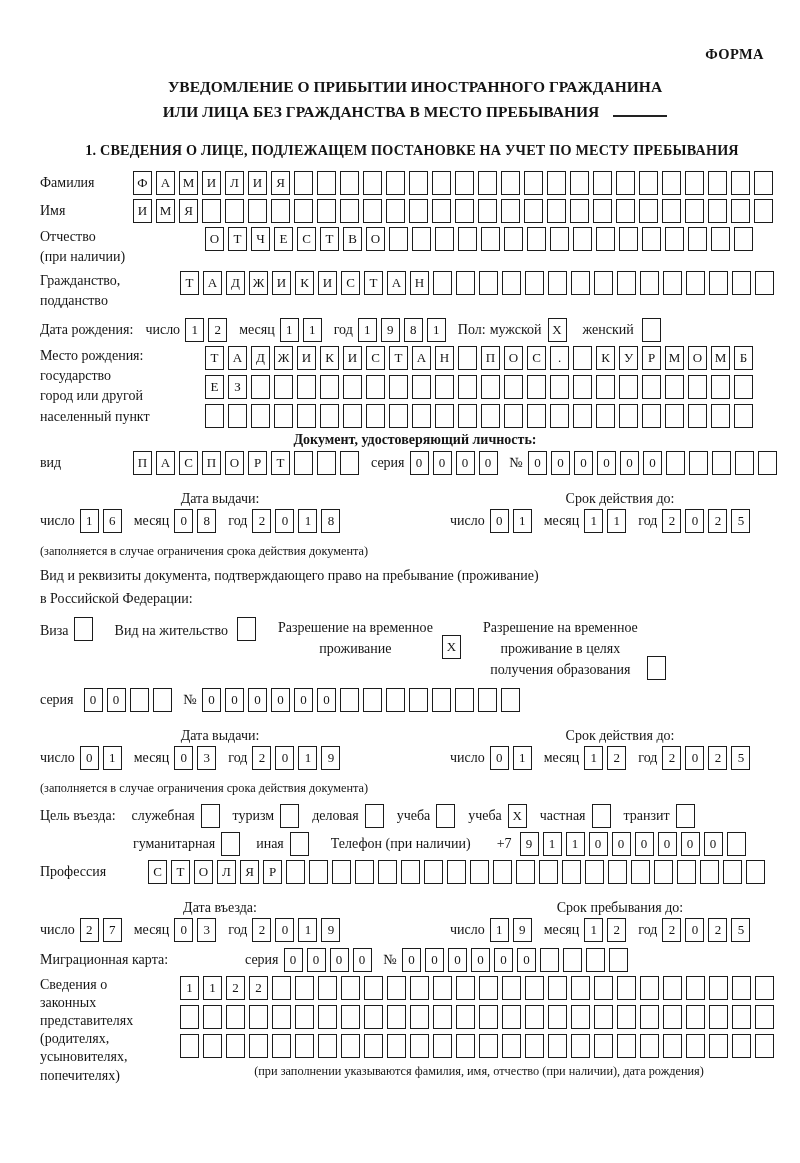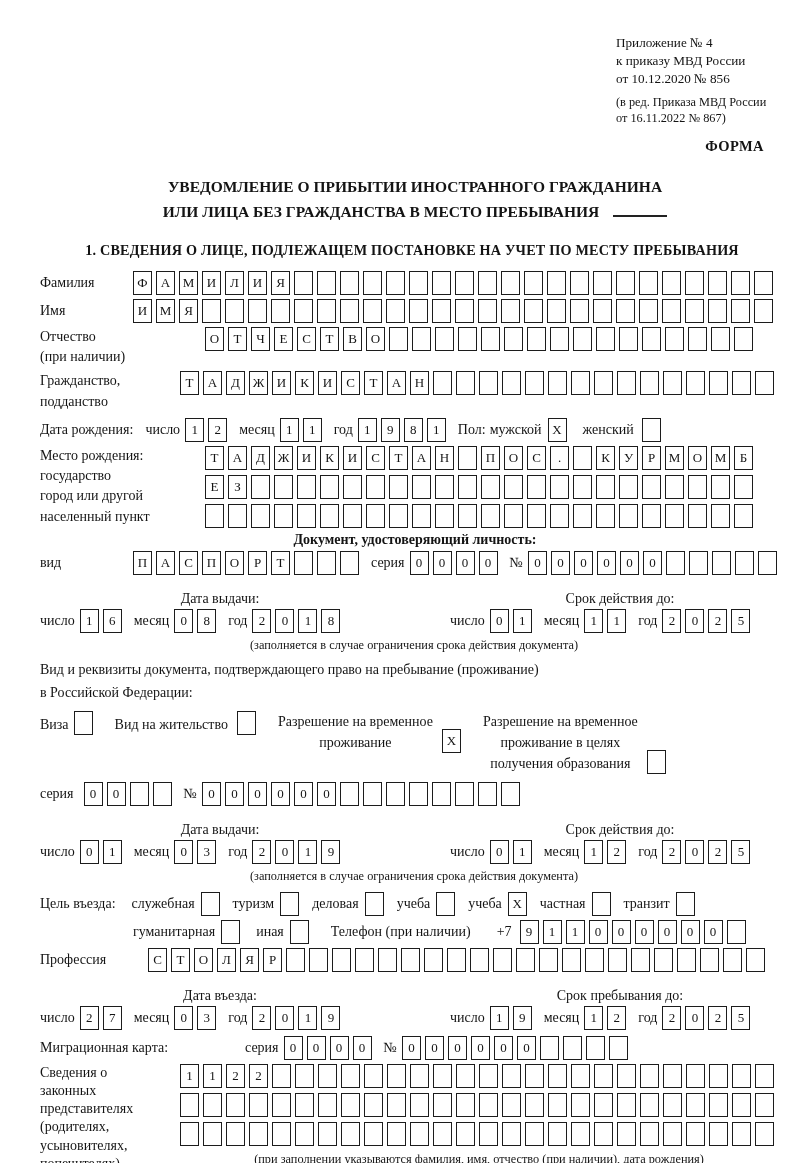--- a/index.html
+++ b/index.html
@@ -5,21 +5,21 @@
   html,body{margin:0;padding:0;background:#fff;}
   .page{
     width:800px;height:1163px;box-sizing:border-box;
     padding:34px 10px 0 40px;overflow:hidden;position:relative;
     font-family:"Liberation Serif","DejaVu Serif",serif;color:#141414;background:#fff;
   }
   .pre{white-space:pre-line;}
   .hdr{margin-left:576px;font-size:13.2px;line-height:1.38;}
   .hdr-sub{font-size:12.3px;line-height:1.32;margin-top:5px;}
   .forma{text-align:right;padding-right:26px;font-weight:bold;font-size:14.5px;margin-top:12px;letter-spacing:.4px;}
-  .title{text-align:center;font-weight:bold;font-size:15.5px;line-height:1.55;margin-top:20px;}
+  .title{text-align:center;font-weight:bold;font-size:15.5px;line-height:1.55;margin-top:12px;}
   .blank{display:inline-block;width:54px;border-bottom:2px solid #222;height:1em;margin-left:14px;vertical-align:baseline;}
   .sec{font-weight:bold;font-size:14.2px;margin-top:18px;text-align:center;letter-spacing:.2px;margin-left:-6px;}
   .row{display:flex;align-items:center;margin-top:4px;}
   .row.top{align-items:flex-start;}
   .mt12{margin-top:12px;} .mt8{margin-top:8px;} .mt6{margin-top:6px;} .mt3{margin-top:3px;}
   .lab{font-size:14px;flex:none;}
   .ml{white-space:pre-line;line-height:1.45;}
   .w93{width:93px;} .w108{width:108px;} .w140{width:140px;} .w165{width:165px;} .w205{width:205px;}
   .cells{display:flex;flex:none;}
   .cell{display:inline-flex;flex:none;align-items:center;justify-content:center;
@@ -29,21 +29,21 @@
   .rowgap{margin-bottom:5px;}
   .dgl{font-size:14px;flex:none;margin:0 5px 0 8px;}
   .dgl.first{margin-left:0;}
   .center-b{text-align:center;font-weight:bold;font-size:14px;margin-top:4px;}
   .datepair{display:flex;align-items:flex-start;margin-top:16px;}
   .dcol{display:flex;flex-direction:column;}
   .dcol.l{width:360px;flex:none;}
   .dcol.r{flex:1;padding-left:50px;}
   .dp-title{font-size:14px;text-align:center;margin-bottom:2px;}
   .dg{display:flex;align-items:center;}
-  .note-r{text-align:center;font-size:12.3px;margin-top:5px;padding-right:2px;}
+  .note-r{text-align:left;font-size:12.3px;margin-top:11px;padding-right:2px;}
   .para{font-size:14px;margin-top:6px;line-height:1.5;}
   .opts{display:flex;align-items:flex-start;margin-top:8px;}
   .opt{display:flex;align-items:flex-end;}
   .opt + .opt{margin-left:22px;}
   .opt-lab{font-size:14px;text-align:center;white-space:pre-line;line-height:1.5;}
   .opt .cell{margin-left:9px;margin-right:0;}
   .purpose{margin-top:8px;}
   .pp{display:flex;align-items:center;flex:none;margin-left:13px;}
   .pl{font-size:14px;margin-right:6px;}
   .pp .cell{margin-right:0;}
@@ -52,27 +52,20 @@
   .phone-lab{font-size:14px;flex:none;margin-left:22px;}
   .phone-prefix{font-size:14px;flex:none;margin:0 8px 0 26px;}
   .reps .ml{line-height:1.3;}
   .rep-note{font-size:12.3px;text-align:center;margin-top:6px;}
 </style>
 </head>
 <body>
 
 <div class="page">
 
-  <div class="hdr">
-    <div class="pre">Приложение № 4
-к приказу МВД России
-от 10.12.2020 № 856</div>
-    <div class="hdr-sub pre">(в ред. Приказа МВД России
-от 16.11.2022 № 867)</div>
-  </div>
 
   <div class="forma">ФОРМА</div>
 
   <div class="title">
     <div>УВЕДОМЛЕНИЕ О ПРИБЫТИИ ИНОСТРАННОГО ГРАЖДАНИНА</div>
     <div><span>ИЛИ ЛИЦА БЕЗ ГРАЖДАНСТВА В МЕСТО ПРЕБЫВАНИЯ</span><span class="blank"></span></div>
   </div>
 
   <div class="sec">1. СВЕДЕНИЯ О ЛИЦЕ, ПОДЛЕЖАЩЕМ ПОСТАНОВКЕ НА УЧЕТ ПО МЕСТУ ПРЕБЫВАНИЯ</div>
 

